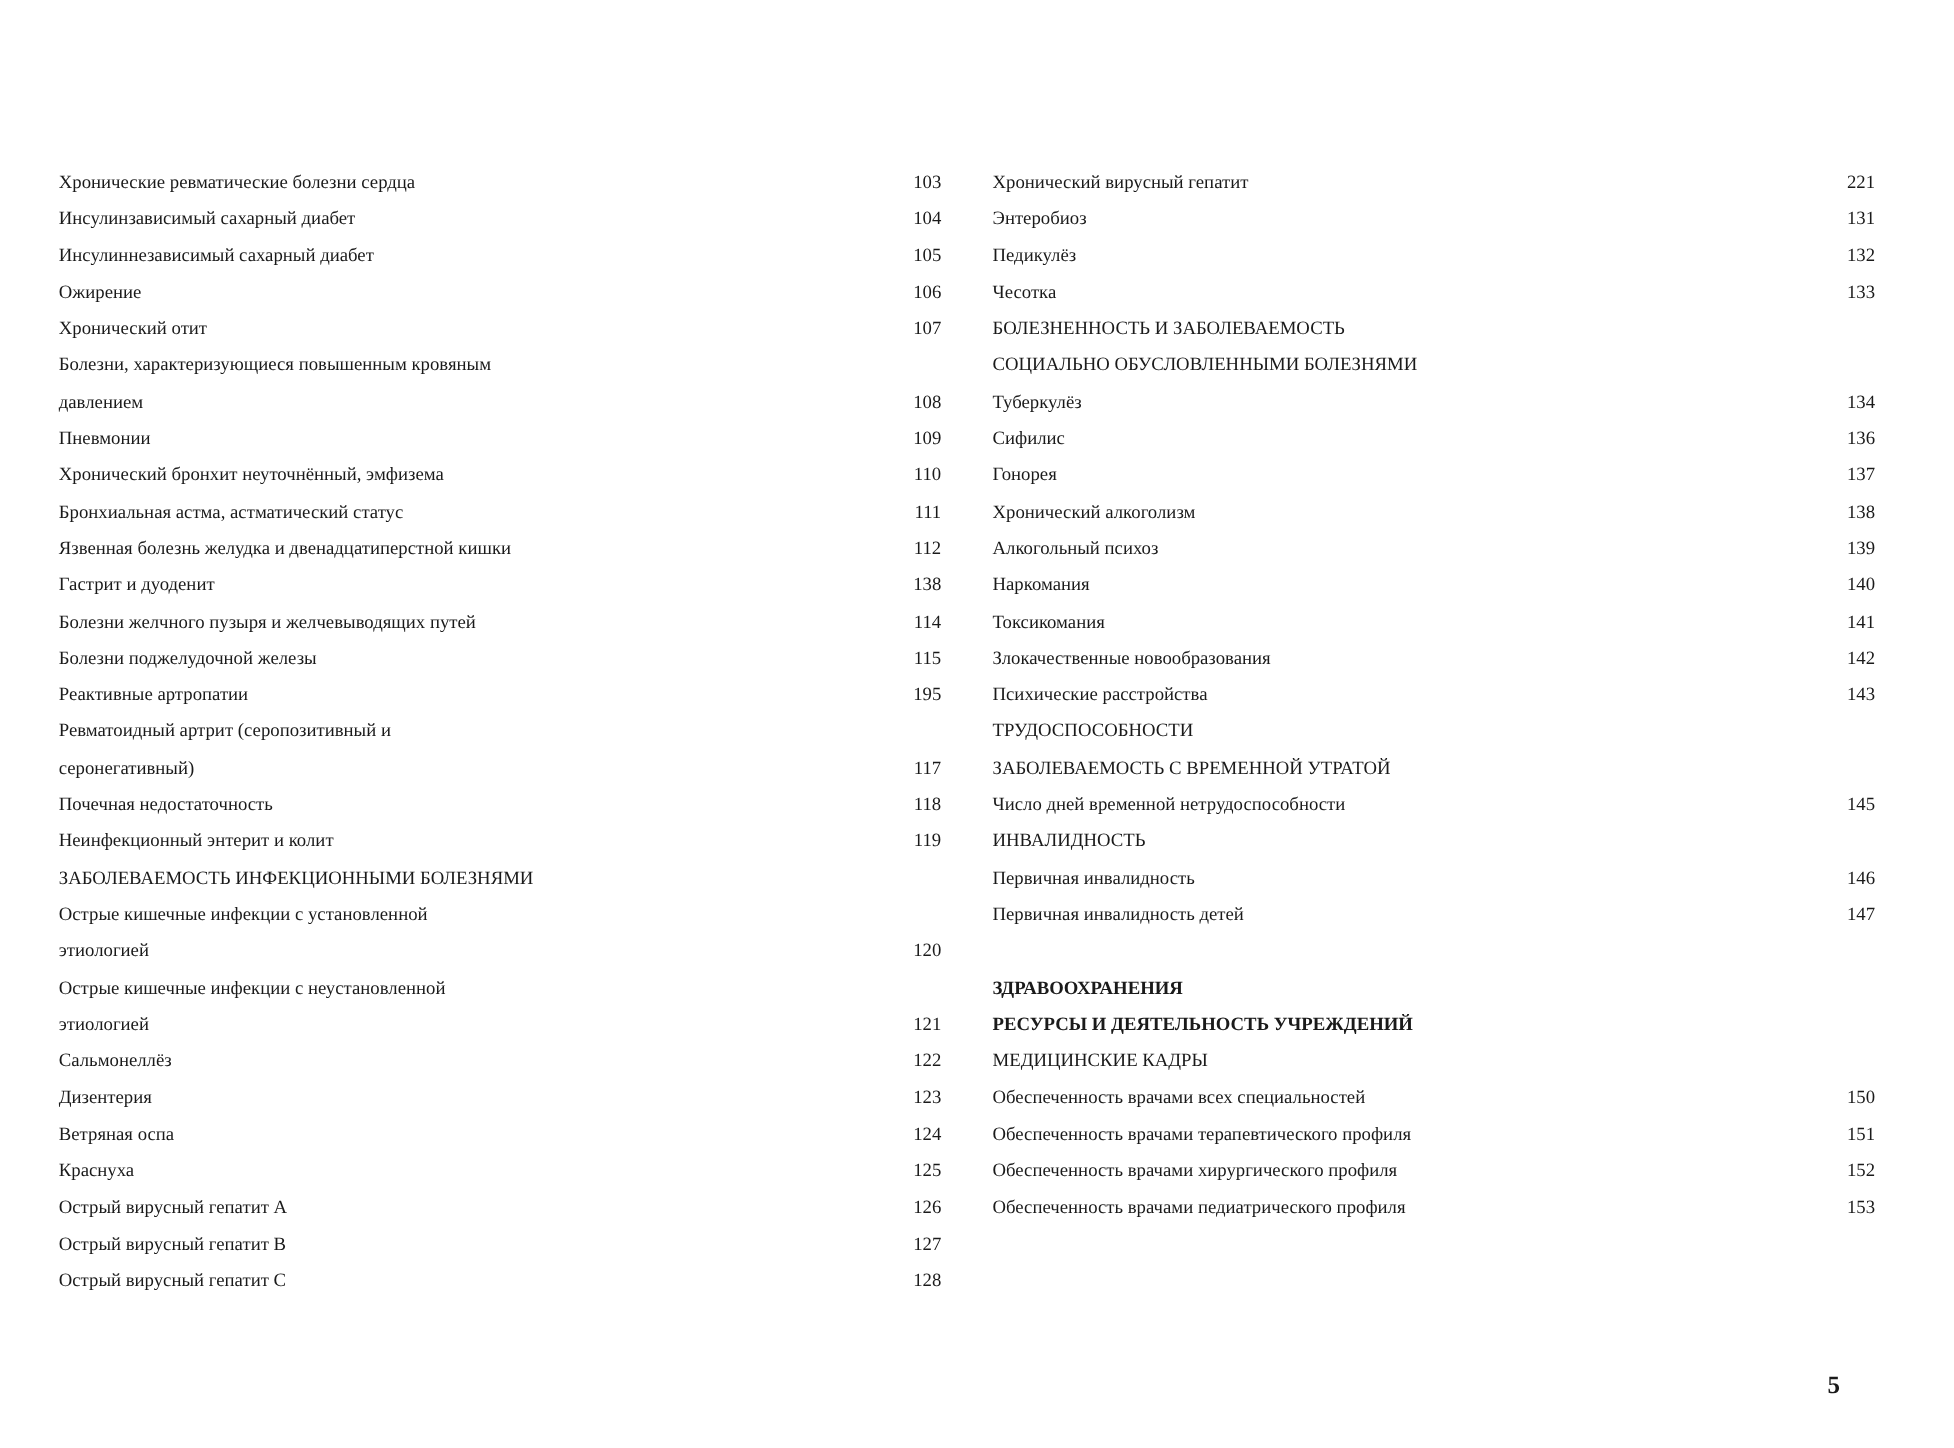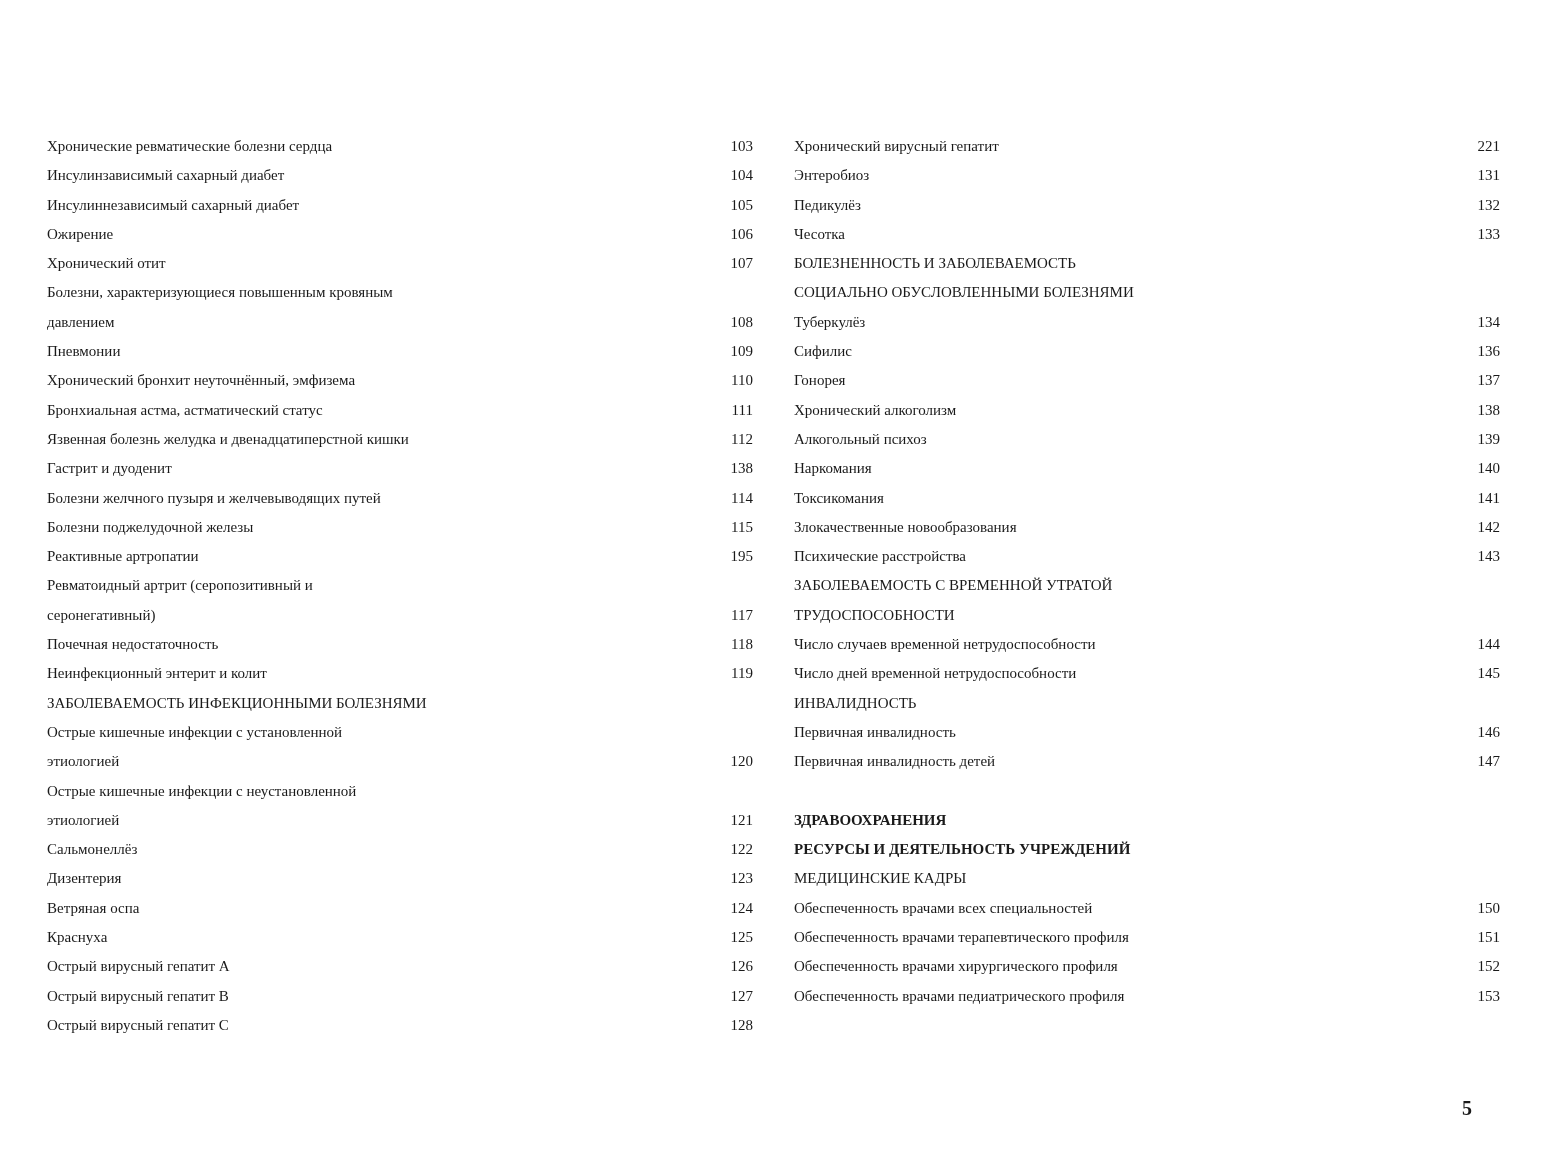--- a/index.html
+++ b/index.html
@@ -208,28 +208,24 @@
     </div>
     <div class="row">
       <span class="title">Злокачественные новообразования</span>
       <span class="page">142</span>
     </div>
     <div class="row">
       <span class="title">Психические расстройства</span>
       <span class="page">143</span>
     </div>
     <div class="row heading">
+      <span class="title">ТРУДОСПОСОБНОСТИ</span>
+    </div>
+    <div class="row heading">
       <span class="title">ЗАБОЛЕВАЕМОСТЬ С ВРЕМЕННОЙ УТРАТОЙ</span>
-    </div>
-    <div class="row heading">
-      <span class="title">ТРУДОСПОСОБНОСТИ</span>
-    </div>
-    <div class="row">
-      <span class="title">Число случаев временной нетрудоспособности</span>
-      <span class="page">144</span>
     </div>
     <div class="row">
       <span class="title">Число дней временной нетрудоспособности</span>
       <span class="page">145</span>
     </div>
     <div class="row heading">
       <span class="title">ИНВАЛИДНОСТЬ</span>
     </div>
     <div class="row">
       <span class="title">Первичная инвалидность</span>

